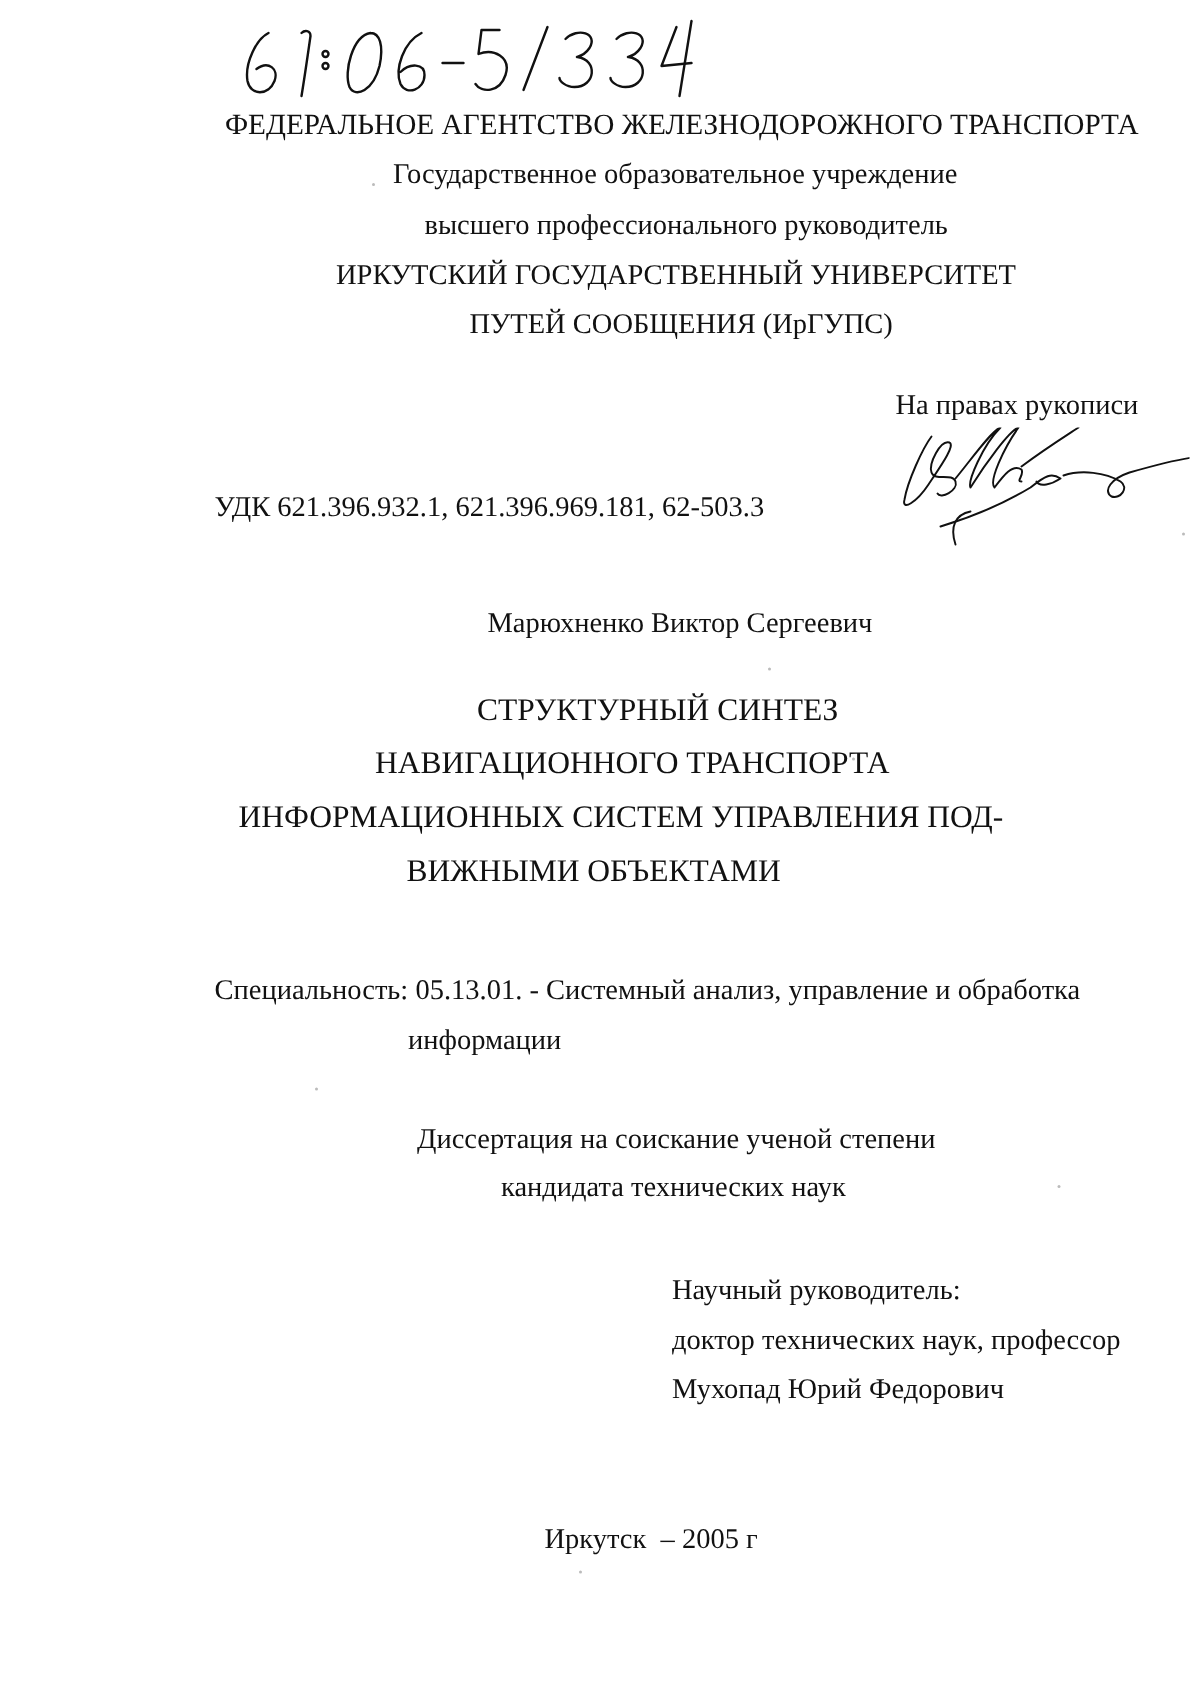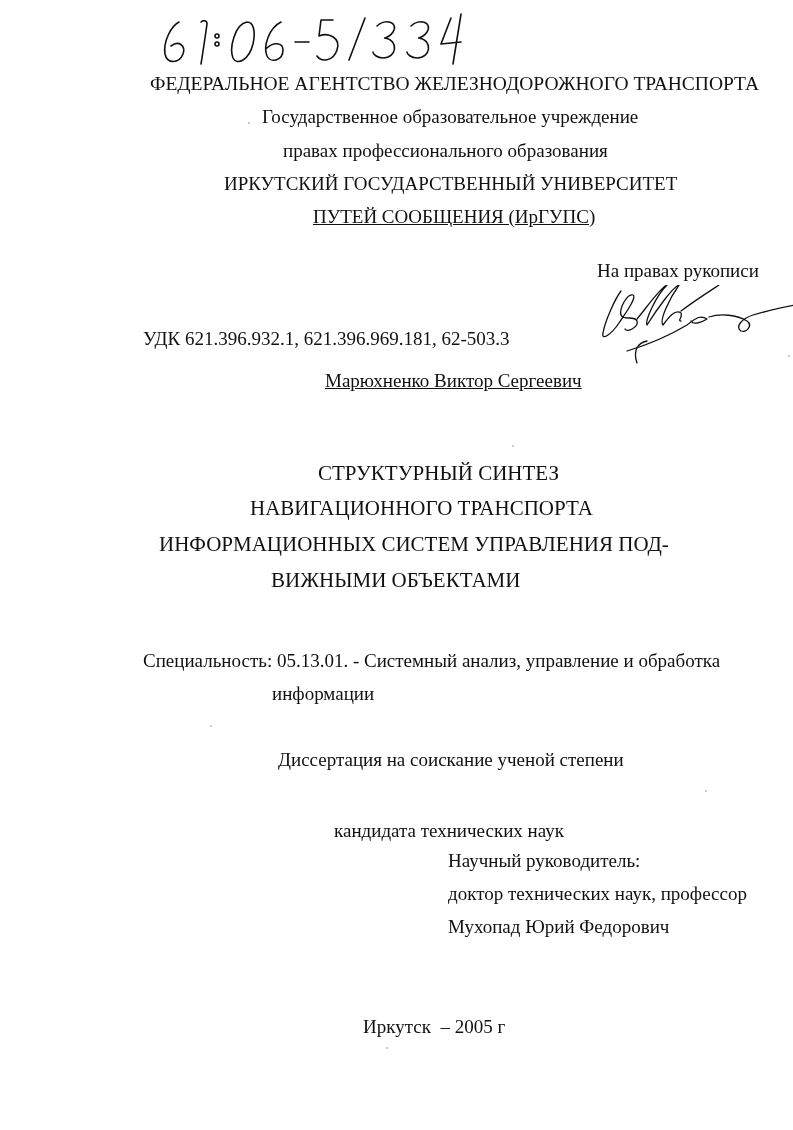--- a/index.html
+++ b/index.html
@@ -59,53 +59,53 @@
       <path d="M254 18 C262 10 276 14 270 24 C266 30 260 30 262 30 C276 32 274 50 260 50 C254 50 250 46 250 44"></path>
 
       <path d="M294 10 L284 36 L304 34"></path>
       <path d="M304 6 L296 56"></path>
     </g>
   </svg>
 </div>
 
 <div class="abs txt" style="left:138px; top:73px; font-size:19.5px;">ФЕДЕРАЛЬНОЕ АГЕНТСТВО ЖЕЛЕЗНОДОРОЖНОГО ТРАНСПОРТА</div>
 <div class="abs txt" style="left:250px; top:106px;">Государственное образовательное учреждение</div>
-<div class="abs txt" style="left:271px; top:140px;">правах профессионального образования</div>
+<div class="abs txt" style="left:271px; top:140px;">высшего профессионального руководитель</div>
 <div class="abs txt" style="left:212px; top:173px;">ИРКУТСКИЙ ГОСУДАРСТВЕННЫЙ УНИВЕРСИТЕТ</div>
-<div class="abs txt" style="left:301px; top:206px;text-decoration:underline;">ПУТЕЙ СООБЩЕНИЯ (ИрГУПС)</div>
+<div class="abs txt" style="left:301px; top:206px;">ПУТЕЙ СООБЩЕНИЯ (ИрГУПС)</div>
 
 <div class="abs txt" style="left:585px; top:260px;">На правах рукописи</div>
 
 <div class="abs signature">
   <svg width="200" height="80" viewBox="0 0 200 80">
     <g fill="none" stroke="#111" stroke-width="1.3" stroke-linecap="round" stroke-linejoin="round">
       <path d="M24 6 C18 14 8 36 6 48 C4 56 14 50 22 38 C30 26 40 12 36 10 C30 8 22 24 24 30 C26 36 38 30 40 36 C42 42 30 48 28 44"></path>
       <path d="M40 34 C50 22 64 2 70 0 C58 12 48 36 50 40 C60 24 76 2 82 0 C72 14 62 36 66 40 C72 32 78 24 84 28 C86 32 80 36 84 36"></path>
       <path d="M30 66 C50 60 70 52 90 40 C100 32 104 30 110 34 C104 38 96 40 94 36"></path>
       <path d="M84 26 C100 14 116 4 122 0"></path>
       <path d="M112 32 C124 28 140 30 150 36 C156 40 150 48 144 46 C138 42 144 34 156 30 C170 26 184 22 198 20"></path>
       <path d="M40 78 C36 66 40 58 50 56"></path>
     </g>
   </svg>
 </div>
 
 <div class="abs txt" style="left:131px; top:328px;">УДК 621.396.932.1, 621.396.969.181, 62-503.3</div>
 
-<div class="abs txt" style="left:313px; top:370px;text-decoration:underline;">Марюхненко Виктор Сергеевич</div>
+<div class="abs txt" style="left:313px; top:405px;">Марюхненко Виктор Сергеевич</div>
 
 <div class="abs bold" style="left:306px; top:461px;">СТРУКТУРНЫЙ СИНТЕЗ</div>
 <div class="abs bold" style="left:238px; top:496px;">НАВИГАЦИОННОГО ТРАНСПОРТА</div>
 <div class="abs bold" style="left:147px; top:532px;">ИНФОРМАЦИОННЫХ СИСТЕМ УПРАВЛЕНИЯ ПОД-</div>
 <div class="abs bold" style="left:259px; top:568px;">ВИЖНЫМИ ОБЪЕКТАМИ</div>
 
 <div class="abs txt" style="left:131px; top:650px;">Специальность: 05.13.01. - Системный анализ, управление и обработка</div>
 <div class="abs txt" style="left:260px; top:683px;">информации</div>
 
 <div class="abs txt" style="left:266px; top:749px;font-family:Liberation Serif, serif;">Диссертация на соискание ученой степени</div>
-<div class="abs txt" style="left:322px; top:820px;text-align:center;">кандидата технических наук</div>
+<div class="abs txt" style="left:322px; top:781px;text-align:center;">кандидата технических наук</div>
 
 <div class="abs txt" style="left:436px; top:850px;">Научный руководитель:</div>
 <div class="abs txt" style="left:436px; top:883px;">доктор технических наук, профессор</div>
 <div class="abs txt" style="left:436px; top:916px;">Мухопад Юрий Федорович</div>
 
 <div class="abs txt" style="left:351px; top:1016px; white-space:pre;">Иркутск  – 2005 г</div>
 
 <div class="scan-speck" style="left:248px; top:122px;"></div>
 <div class="scan-speck" style="left:512px; top:445px;"></div>
 <div class="scan-speck" style="left:568px; top:505px;"></div>

